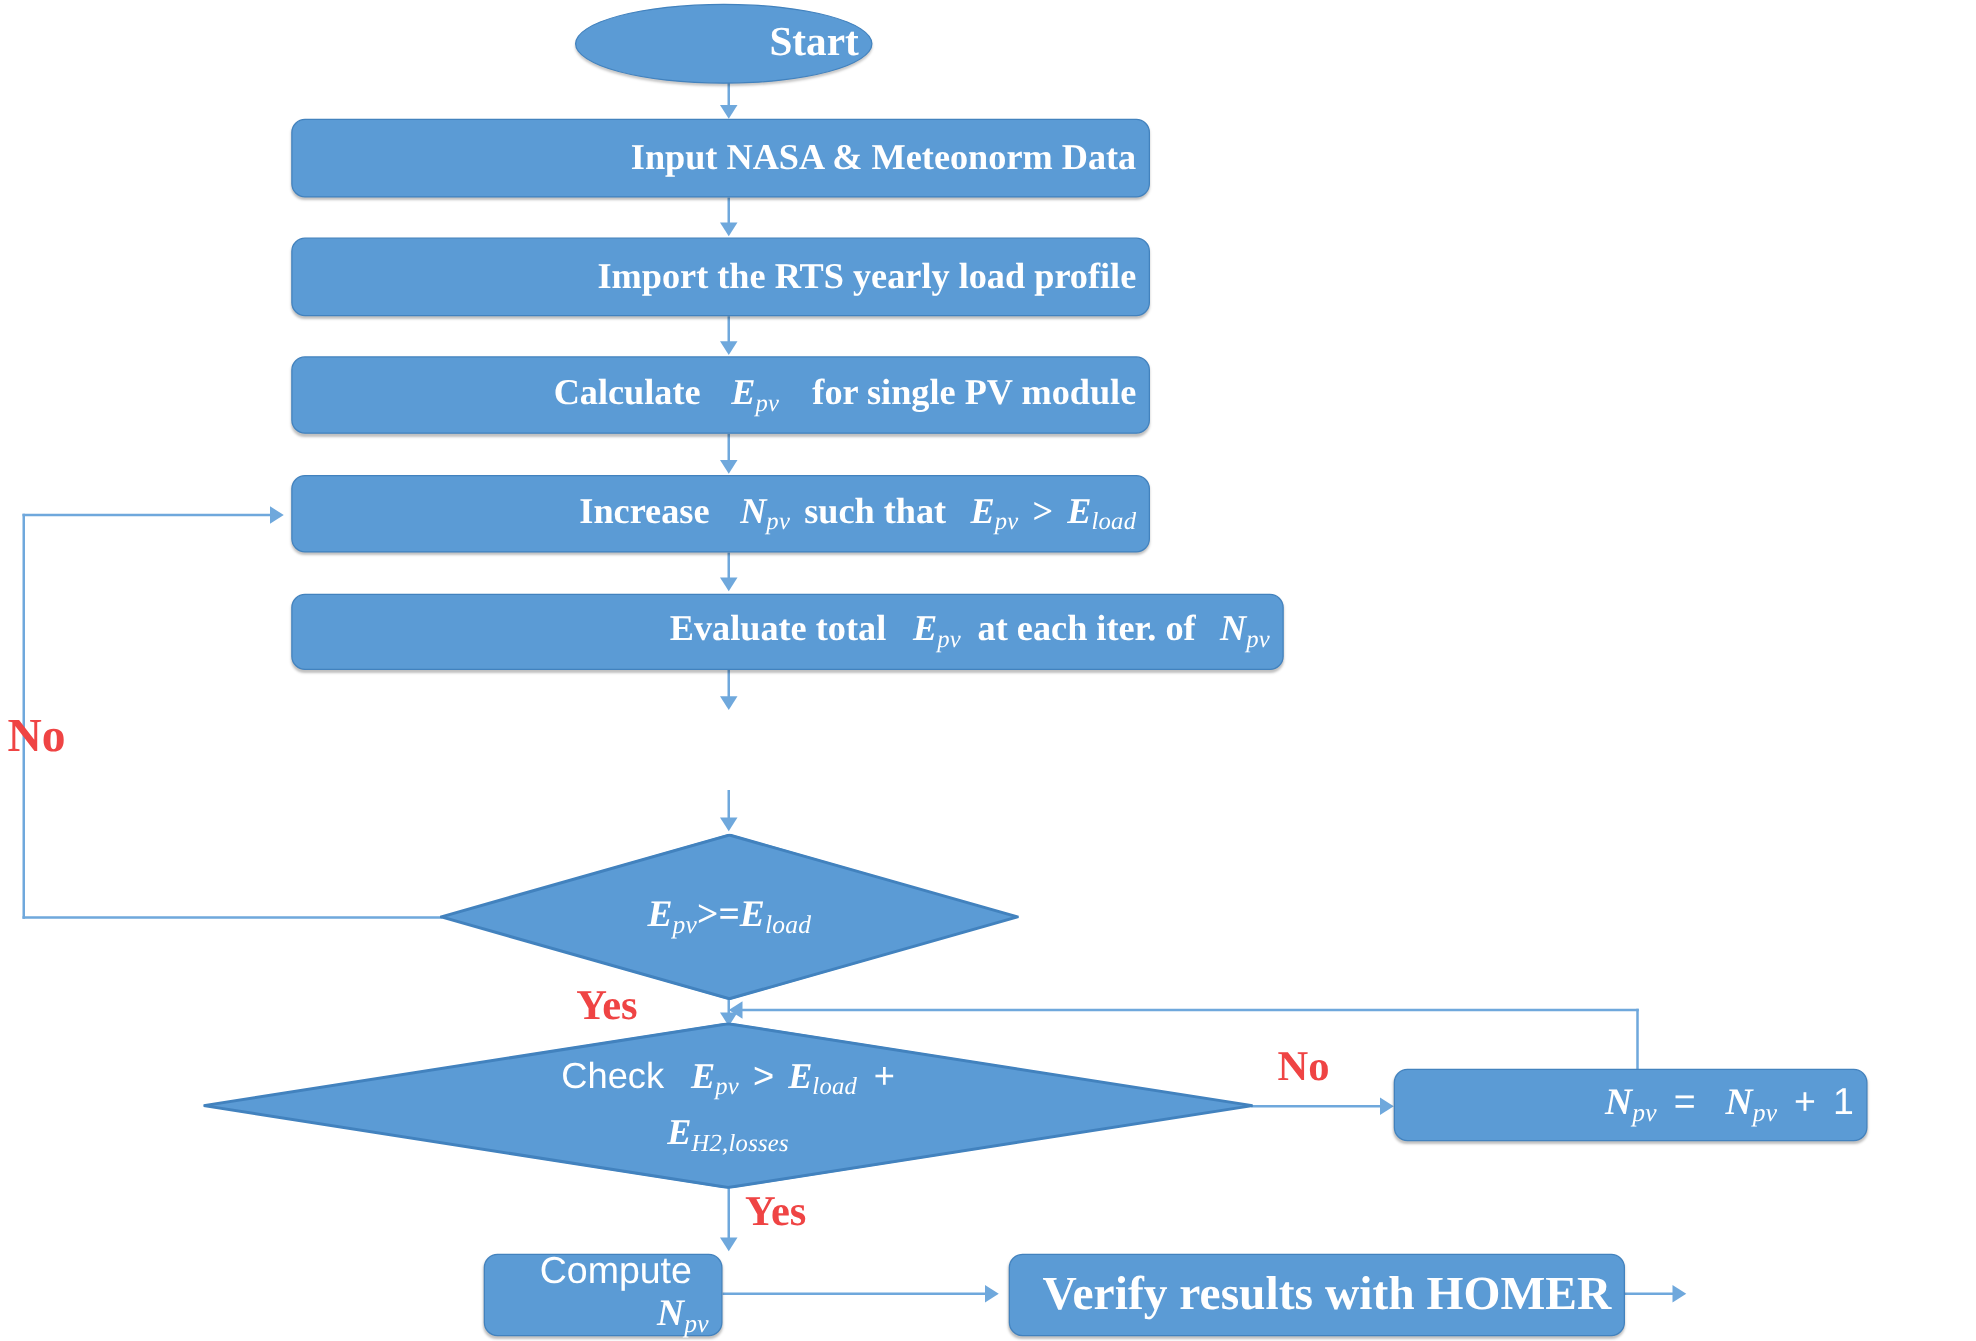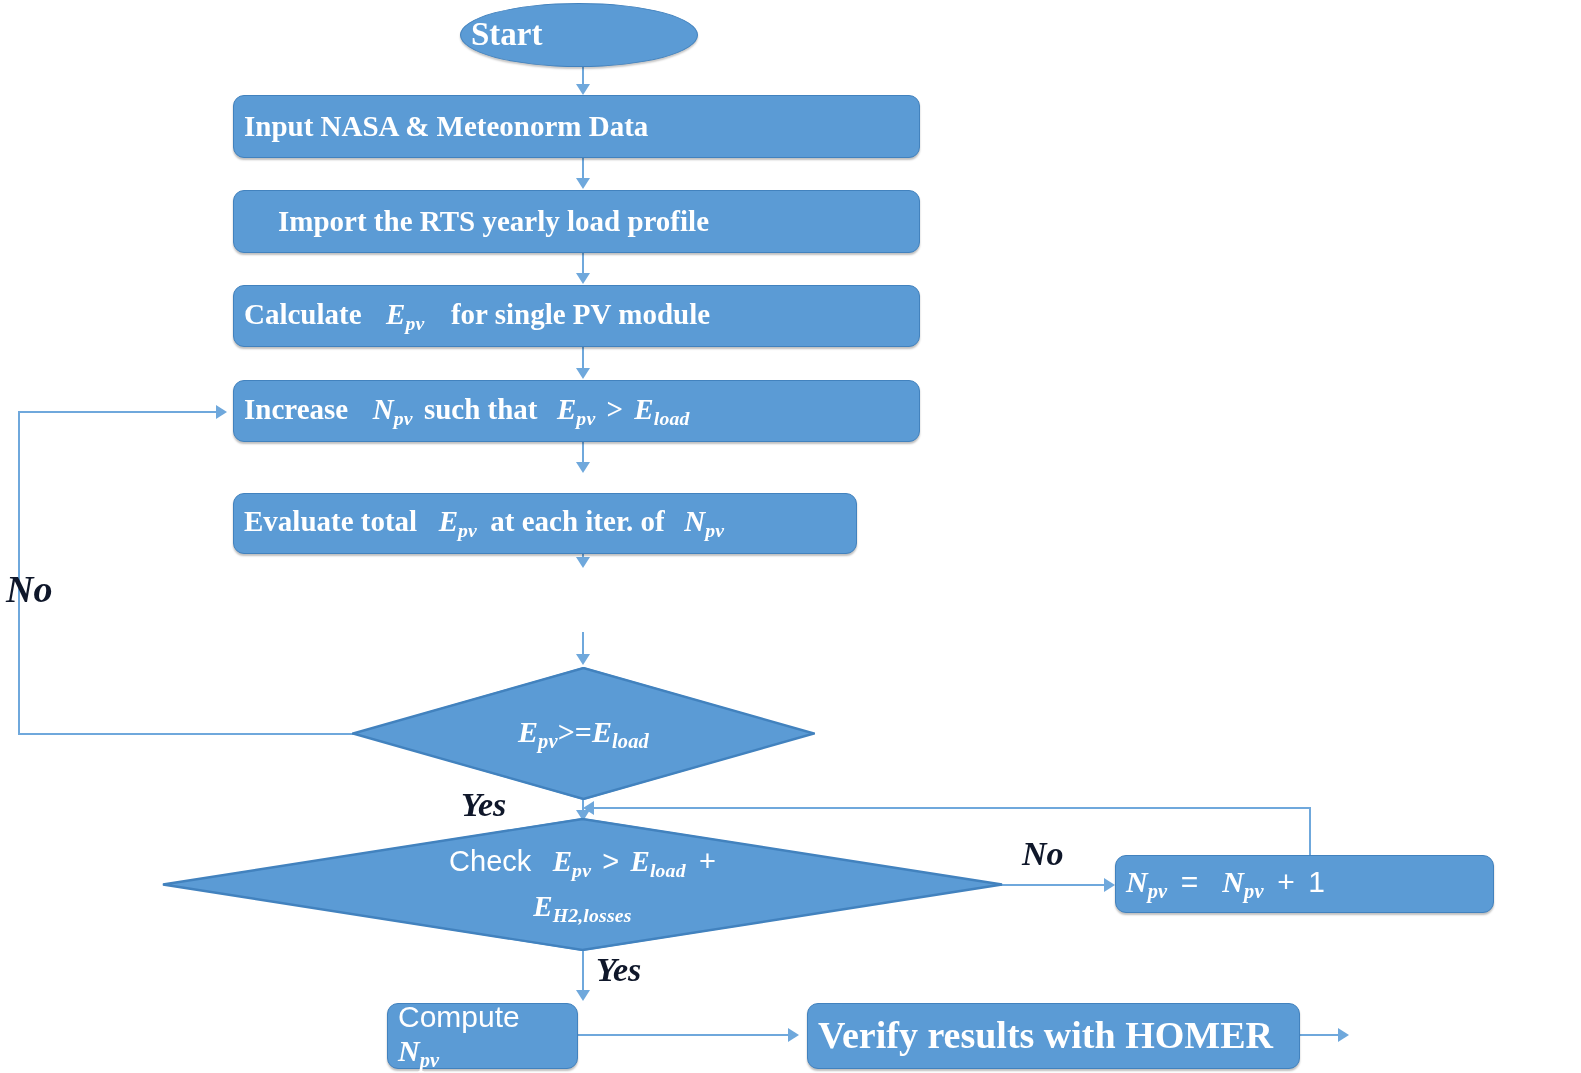--- a/index.html
+++ b/index.html
@@ -17,21 +17,21 @@
     font-family: "Liberation Serif", "DejaVu Serif", serif;
   }
 
   
   .node {
     position: absolute;
     box-sizing: border-box;
     display: flex;
     align-items: center;
     justify-content: center;
-    text-align: left;
+    text-align: right;
     color: #ffffff;
     background: #5B9BD5;
     border: 1.5px solid #4282BE;
     line-height: 1.15;
   }
   .node.rect {
     border-radius: 11px;
     box-shadow: 0 2px 2px rgba(0,0,0,0.25);
   }
   .node.ellipse {
@@ -54,21 +54,21 @@
     font-family: "Liberation Sans", "DejaVu Sans", sans-serif;
     font-weight: normal;
   }
   .mathi {
     font-family: "Liberation Serif", "DejaVu Serif", serif;
     font-style: italic;
     font-weight: bold;
   }
   .mathi sub {
     font-style: italic;
-    font-weight: bold;
+    font-weight: normal;
     font-size: 0.68em;
     vertical-align: -0.28em;
     letter-spacing: 0.2px;
   }
 
   
   .diamond-wrap {
     position: absolute;
   }
   .diamond-shape {
@@ -119,25 +119,24 @@
   }
   .arrow-left {
     border-top: 7px solid transparent;
     border-bottom: 7px solid transparent;
     border-right: 11px solid #6FA8DC;
   }
 
   
   .edge-label {
     position: absolute;
-    color: #0f172a;
+    color: #ef4444;
     font-family: "Liberation Serif", "DejaVu Serif", serif;
     font-weight: bold;
     white-space: nowrap;
-    font-style: italic;
   }
 </style>
 </head>
 <body>
 
 <div id="canvas">
 
   <div class="conn vline" style="left:582px; top:66px; height:23px;"></div>
   <div class="arrow-down" style="left:576px; top:84px;"></div>
 
@@ -216,21 +215,21 @@
       <span style="display:inline-block;width:10px;"></span>
       <span class="mathi"><span>N</span><sub>pv</sub></span>
       <span class="serif-bold" style="margin-left:4px;">such that</span>
       <span style="display:inline-block;width:5px;"></span>
       <span class="mathi"><span>E</span><sub>pv</sub></span>
       <span class="serif-bold" style="margin:0 4px;">&gt;</span>
       <span class="mathi"><span>E</span><sub>load</sub></span>
     </span>
   </div>
 
-  <div class="node rect" style="left:233px; top:493px; width:624px; height:61px;">
+  <div class="node rect" style="left:233px; top:475px; width:794px; height:61px;">
     <span class="label" style="font-size:29px;">
       <span class="serif-bold">Evaluate total</span>
       <span style="display:inline-block;width:7px;"></span>
       <span class="mathi"><span>E</span><sub>pv</sub></span>
       <span class="serif-bold" style="margin-left:6px;">at  each iter. of</span>
       <span style="display:inline-block;width:5px;"></span>
       <span class="mathi"><span>N</span><sub>pv</sub></span>
     </span>
   </div>
 

